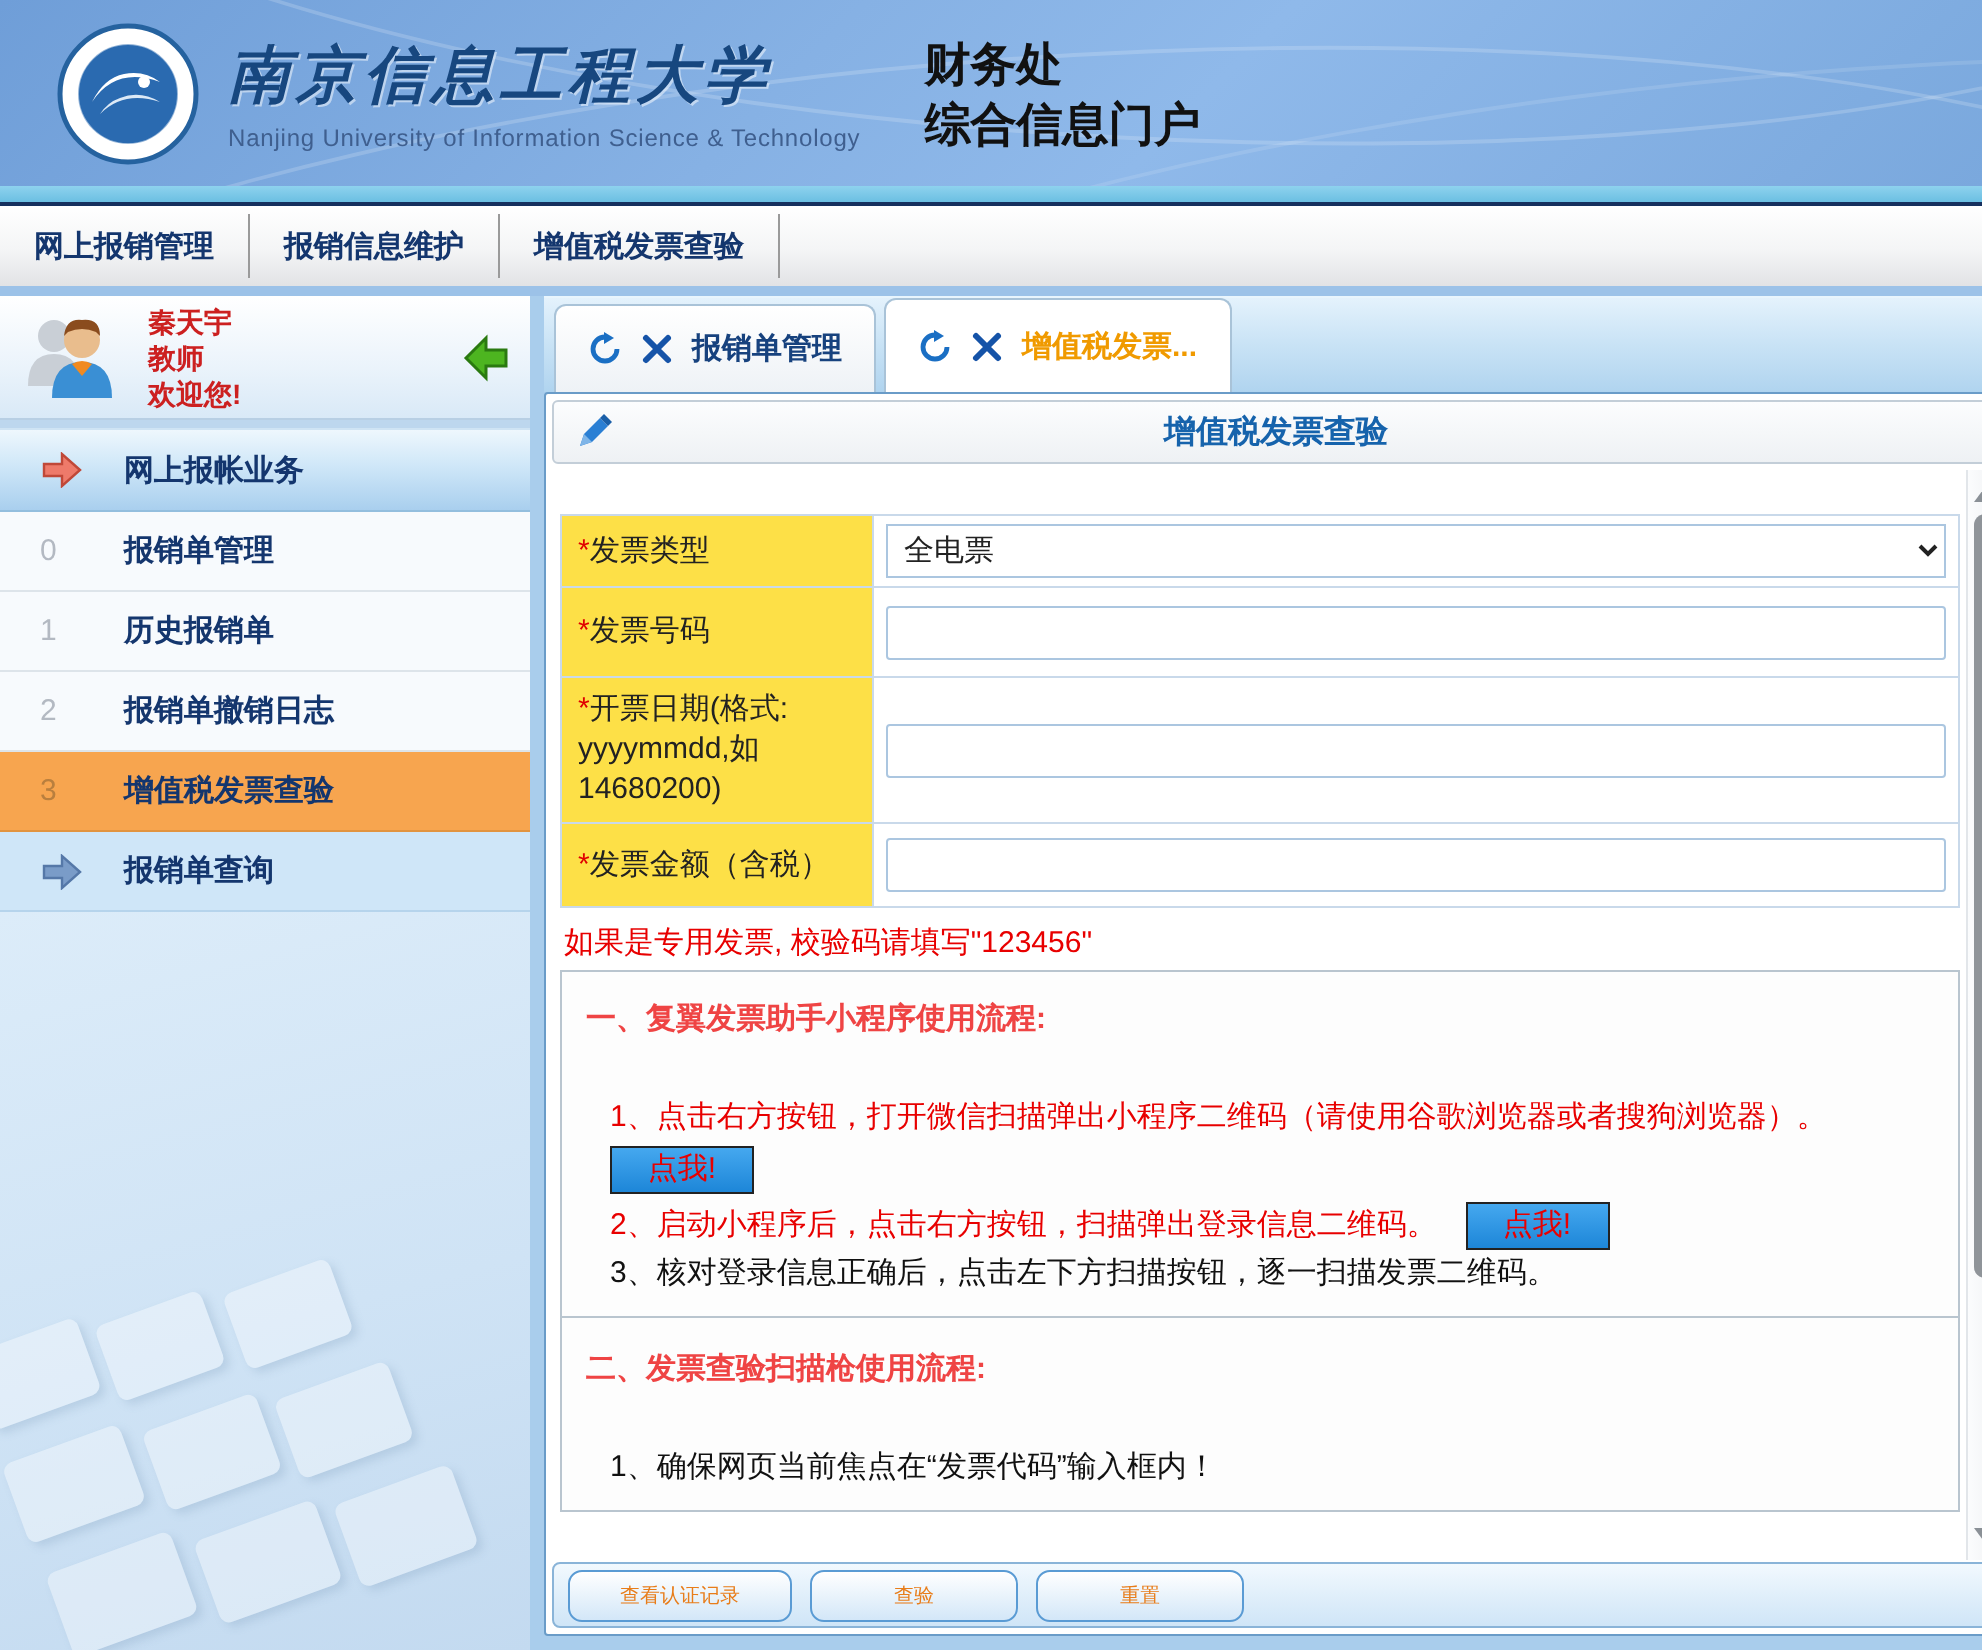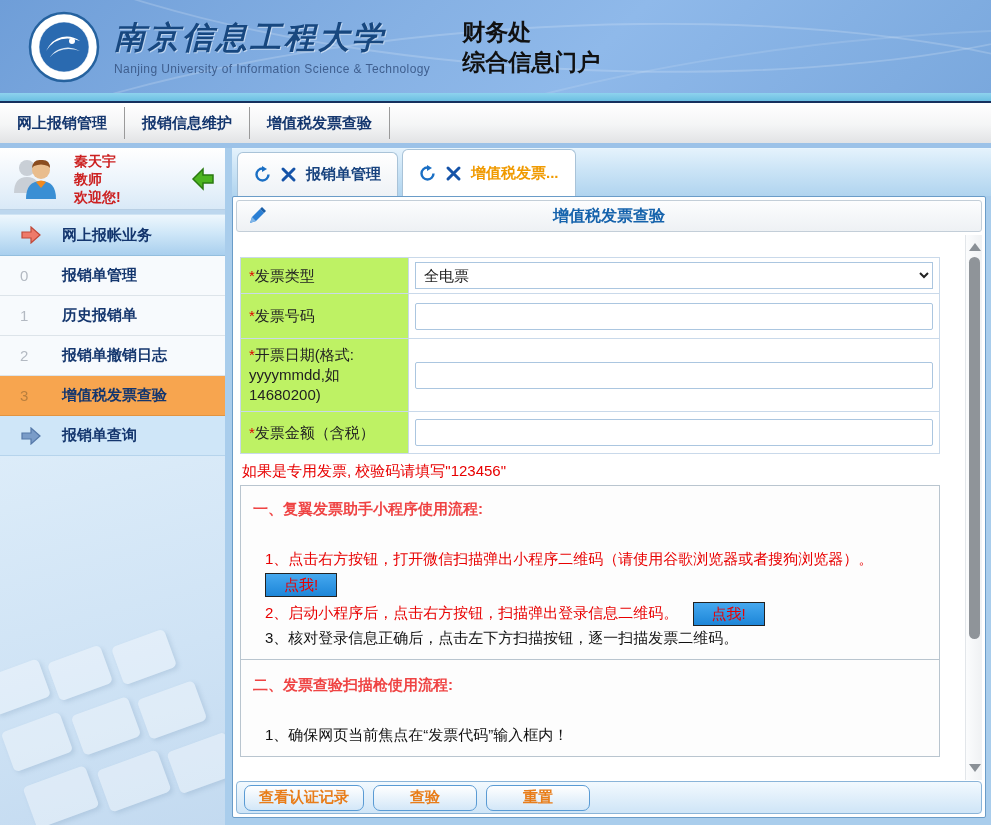--- a/index.html
+++ b/index.html
@@ -28,21 +28,21 @@
     display:flex; align-items:stretch; }
   .nav-item { display:flex; align-items:center; padding:12px 17px; font-size:15px; font-weight:bold;
     color:#14366e; cursor:pointer; }
   .nav-sep { width:1px; background:#9a9a9a; margin:4px 0; }
   .blue-strip { height:5px; background:#9cc2e8; }
 
   
   .body-row { display:flex; height:677px; }
 
   
-  .sidebar { width:225px; flex:0 0 auto; display:flex; flex-direction:column; background:#cfe3f5; }
+  .sidebar { width:265px; flex:0 0 auto; display:flex; flex-direction:column; background:#cfe3f5; }
   .user-panel { height:62px; background:linear-gradient(#ffffff,#eaf3fb 60%,#d9e9f7);
     border-bottom:1px solid #b8cfe4; display:flex; align-items:center; padding:4px 6px 4px 10px; }
   .avatar-svg { width:52px; height:48px; flex:0 0 auto; }
   .user-text { margin-left:12px; flex:1; color:#cc2020; font-size:14px; font-weight:bold; line-height:18px; }
   .collapse-arrow { width:24px; height:24px; cursor:pointer; flex:0 0 auto; margin-right:4px; }
   .side-gap { height:4px; background:#bdd7ee; }
   .section-bar { height:42px; display:flex; align-items:center; padding-left:20px;
     background:linear-gradient(#eef7fd,#cfe7f8 45%,#a9cfee); border-top:1px solid #cfe4f4; border-bottom:1px solid #93bede; }
   .section-bar .arrow-svg { width:22px; height:18px; }
   .section-bar .sec-label { margin-left:20px; font-size:15px; font-weight:bold; color:#14366e; }
@@ -80,21 +80,21 @@
     background:linear-gradient(#fcfdfe,#eef1f4); display:flex; align-items:center; position:relative; margin-bottom:3px; }
   .pencil { width:20px; height:20px; margin-left:10px; }
   .panel-title { position:absolute; left:0; right:0; text-align:center; font-size:16px; font-weight:bold; color:#1663ac; }
 
   .content-row { flex:1; display:flex; overflow:hidden; }
   .form-col { flex:1; overflow:hidden; padding:0 3px 0 4px; }
   .spacer { height:22px; }
 
   table.form { border-collapse:collapse; width:700px; table-layout:fixed; }
   table.form td { border:1px solid #c9d9ea; font-size:15px; }
-  td.flabel { width:168px; background:#bef264; padding:6px 4px 6px 8px; color:#222; line-height:20px; }
+  td.flabel { width:156px; background:#fde047; padding:6px 4px 6px 8px; color:#222; line-height:20px; }
   td.fvalue { background:#fff; padding:4px 6px; }
   .req { color:#e00000; }
   .txt-input { width:100%; height:27px; border:1px solid #abc6e0; border-radius:2px; font-size:15px; padding:0 6px;
     font-family:inherit; }
   .sel-input { width:100%; height:27px; border:1px solid #abc6e0; font-size:15px; padding:0 4px;
     font-family:inherit; background:#fff; color:#222; }
   .red-note { color:#e80000; font-size:15px; margin:8px 0 4px 2px; }
 
   .guide-box { width:700px; border:1px solid #b9c5cf; background:#fdfdfd; padding:14px 12px 10px 12px; }
   .guide-box.second { margin-top:-1px; padding-top:16px; }
@@ -113,21 +113,21 @@
   .tri-up { position:absolute; top:8px; left:3px; width:0; height:0;
     border-left:6px solid transparent; border-right:6px solid transparent; border-bottom:8px solid #8a9096; cursor:pointer; }
   .tri-down { position:absolute; bottom:8px; left:3px; width:0; height:0;
     border-left:6px solid transparent; border-right:6px solid transparent; border-top:8px solid #8a9096; cursor:pointer; }
   .thumb { position:absolute; top:22px; left:3px; width:11px; height:382px; background:#8f9499; border-radius:7px; cursor:grab; }
 
   
   .btnbar { flex:0 0 auto; height:33px; margin-top:1px; border:1px solid #8ab4d8; border-radius:4px;
     background:linear-gradient(#f2f9fe,#cfe5f7); display:flex; align-items:center; padding-left:7px; gap:9px; }
   .action-btn { height:26px; min-width:104px; padding:0 14px; border:1px solid #5a9bd4; border-radius:7px;
-    background:linear-gradient(#ffffff,#e7f2fb 55%,#d3e7f8); color:#e87d1a; font-size:15px; font-weight:bold;
+    background:linear-gradient(#ffffff,#e7f2fb 55%,#d3e7f8); color:#e87d1a; font-size:10px; font-weight:normal;
     cursor:pointer; font-family:inherit; }
   .action-btn.wide { min-width:112px; }
 </style>
 </head>
 <body>
 
 <div class="page">
 
   <div class="header">
     <div class="wave w1"></div>

